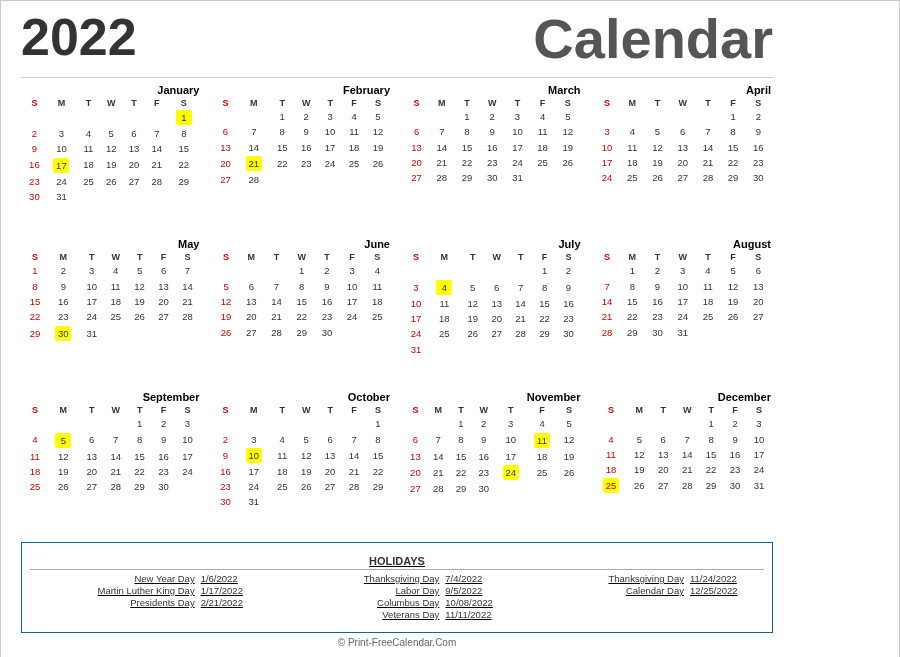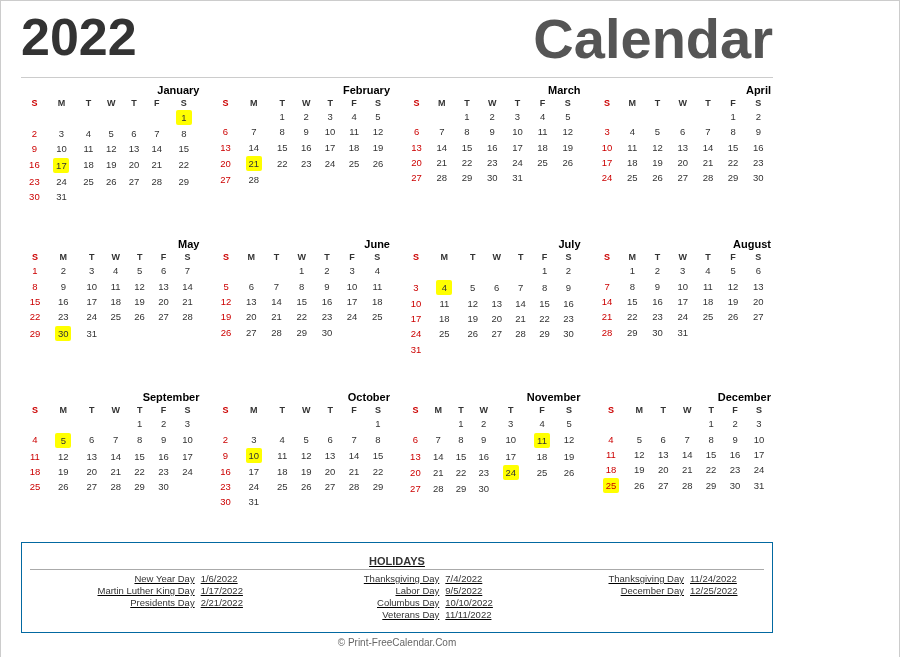--- a/index.html
+++ b/index.html
@@ -959,34 +959,34 @@
           <div class="holiday-row">
             <span class="holiday-name">Thanksgiving Day</span>
             <span class="holiday-date">7/4/2022</span>
           </div>
           <div class="holiday-row">
             <span class="holiday-name">Labor Day</span>
             <span class="holiday-date">9/5/2022</span>
           </div>
           <div class="holiday-row">
             <span class="holiday-name">Columbus Day</span>
-            <span class="holiday-date">10/10/2022</span>
+            <span class="holiday-date">10/08/2022</span>
           </div>
           <div class="holiday-row">
             <span class="holiday-name">Veterans Day</span>
             <span class="holiday-date">11/11/2022</span>
           </div>
         </div>
       <div class="holiday-col" id="hcol3">
           <div class="holiday-row">
             <span class="holiday-name">Thanksgiving Day</span>
             <span class="holiday-date">11/24/2022</span>
           </div>
           <div class="holiday-row">
-            <span class="holiday-name">December Day</span>
+            <span class="holiday-name">Calendar Day</span>
             <span class="holiday-date">12/25/2022</span>
           </div>
         </div>
     </div>
   </div>
 
   <div class="footer">© Print-FreeCalendar.Com</div>
 </div>
 
 </body></html>

